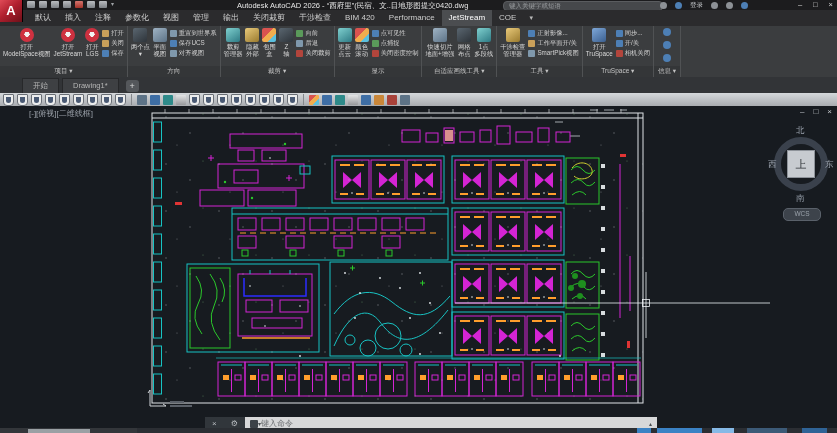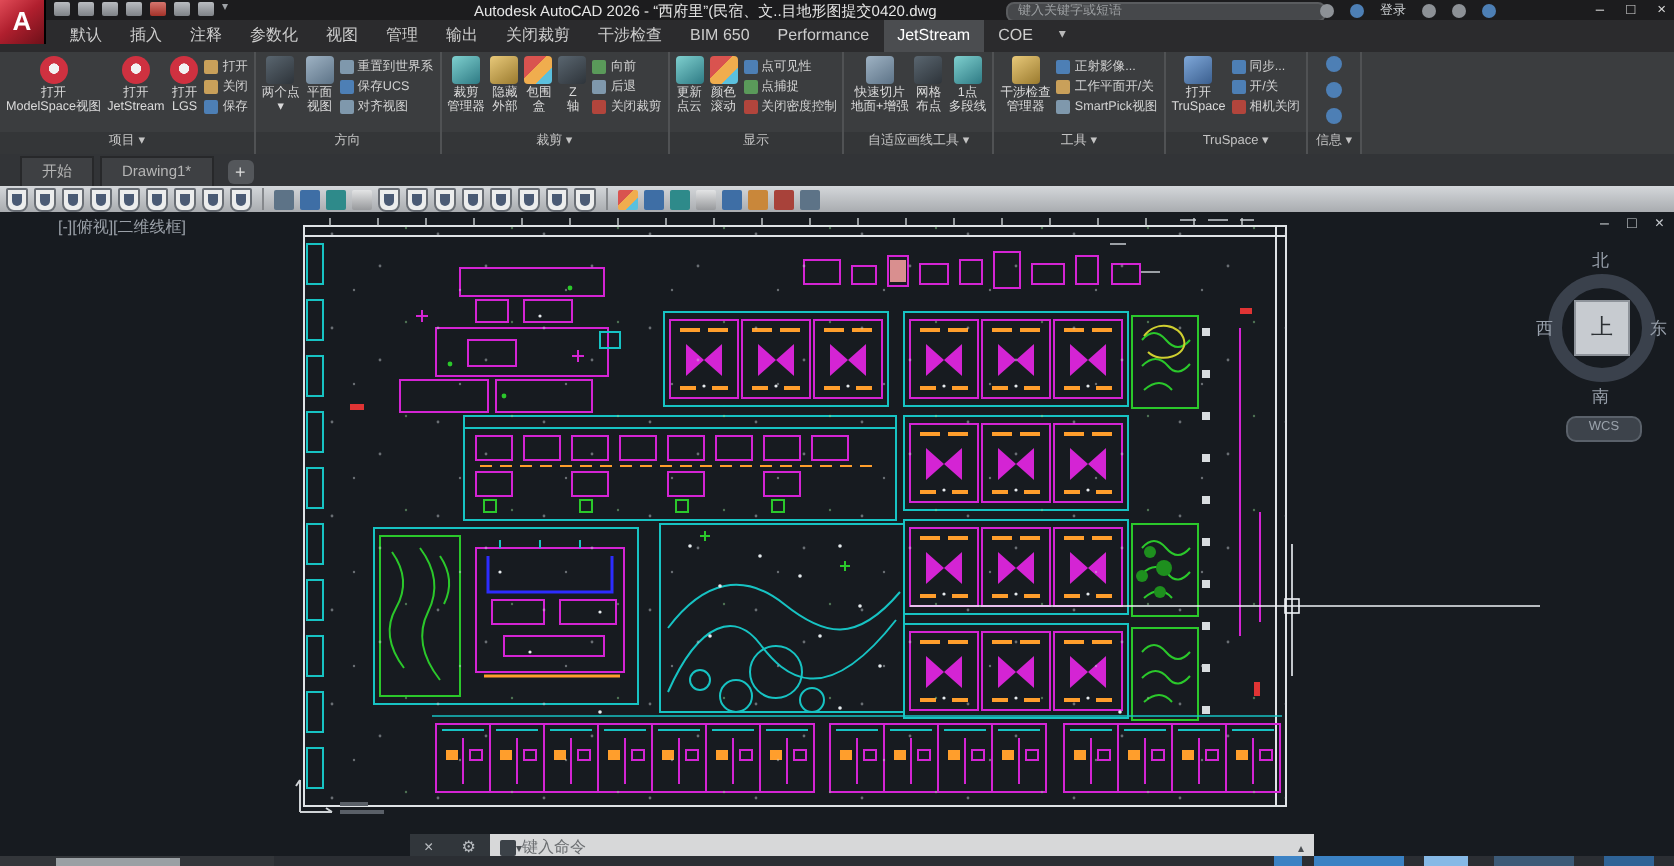--- a/index.html
+++ b/index.html
@@ -53,21 +53,21 @@
   .smallcol{display:flex;flex-direction:column;gap:1px;padding-top:2px;}
   .smallitem{display:flex;align-items:center;gap:2px;font-size:6.3px;color:#d2d2d2;white-space:nowrap;}
   .sicon{width:7px;height:7px;border-radius:1px;background:#7f98ac;flex:0 0 auto;}
   .sicon.amber{background:#c9a05a;}
   .sicon.red{background:#b2453c;}
   .sicon.green{background:#5a9a5a;}
   .sicon.blue{background:#4d7fb5;}
   .infodot{width:8px;height:8px;border-radius:50%;background:#4d7fb5;margin:1px auto;}
   
   .filetabs{position:absolute;top:77px;left:0;right:0;height:16px;background:#323437;
-    display:flex;align-items:flex-end;padding-left:10px;}
+    display:flex;align-items:flex-end;padding-left:22px;}
   .ftab{height:14px;line-height:14px;padding:0 10px;font-size:7.5px;color:#b5b5b5;
     background:#3e4043;margin-right:3px;border:1px solid #27282a;border-bottom:none;white-space:nowrap;}
   .ftab.active{background:#63676b;color:#f2f2f2;}
   .newtab{width:13px;height:12px;border-radius:3px;background:#54575b;color:#ddd;
     text-align:center;line-height:12px;font-size:9px;margin:0 0 1px 4px;}
   
   .cwbar{position:absolute;top:93px;left:0;right:0;height:13px;
     background:linear-gradient(#d4d7da,#a9acb0);display:flex;align-items:center;
     padding-left:3px;gap:3px;border-bottom:1px solid #6f7377;}
   .shield{width:9px;height:10px;background:#eceded;border:1px solid #696e75;
@@ -154,21 +154,21 @@
   <div class="rtabs">
     <span class="rtab">默认</span>
     <span class="rtab">插入</span>
     <span class="rtab">注释</span>
     <span class="rtab">参数化</span>
     <span class="rtab">视图</span>
     <span class="rtab">管理</span>
     <span class="rtab">输出</span>
     <span class="rtab">关闭裁剪</span>
     <span class="rtab">干涉检查</span>
-    <span class="rtab">BIM 650</span>
+    <span class="rtab">BIM 420</span>
     <span class="rtab">Performance</span>
     <span class="rtab active">JetStream</span>
     <span class="rtab">COE</span>
     <span class="rtab-extra">▾</span>
   </div>
 
   <div class="ribbon">
 
     <div class="panel">
       <div class="pc">

